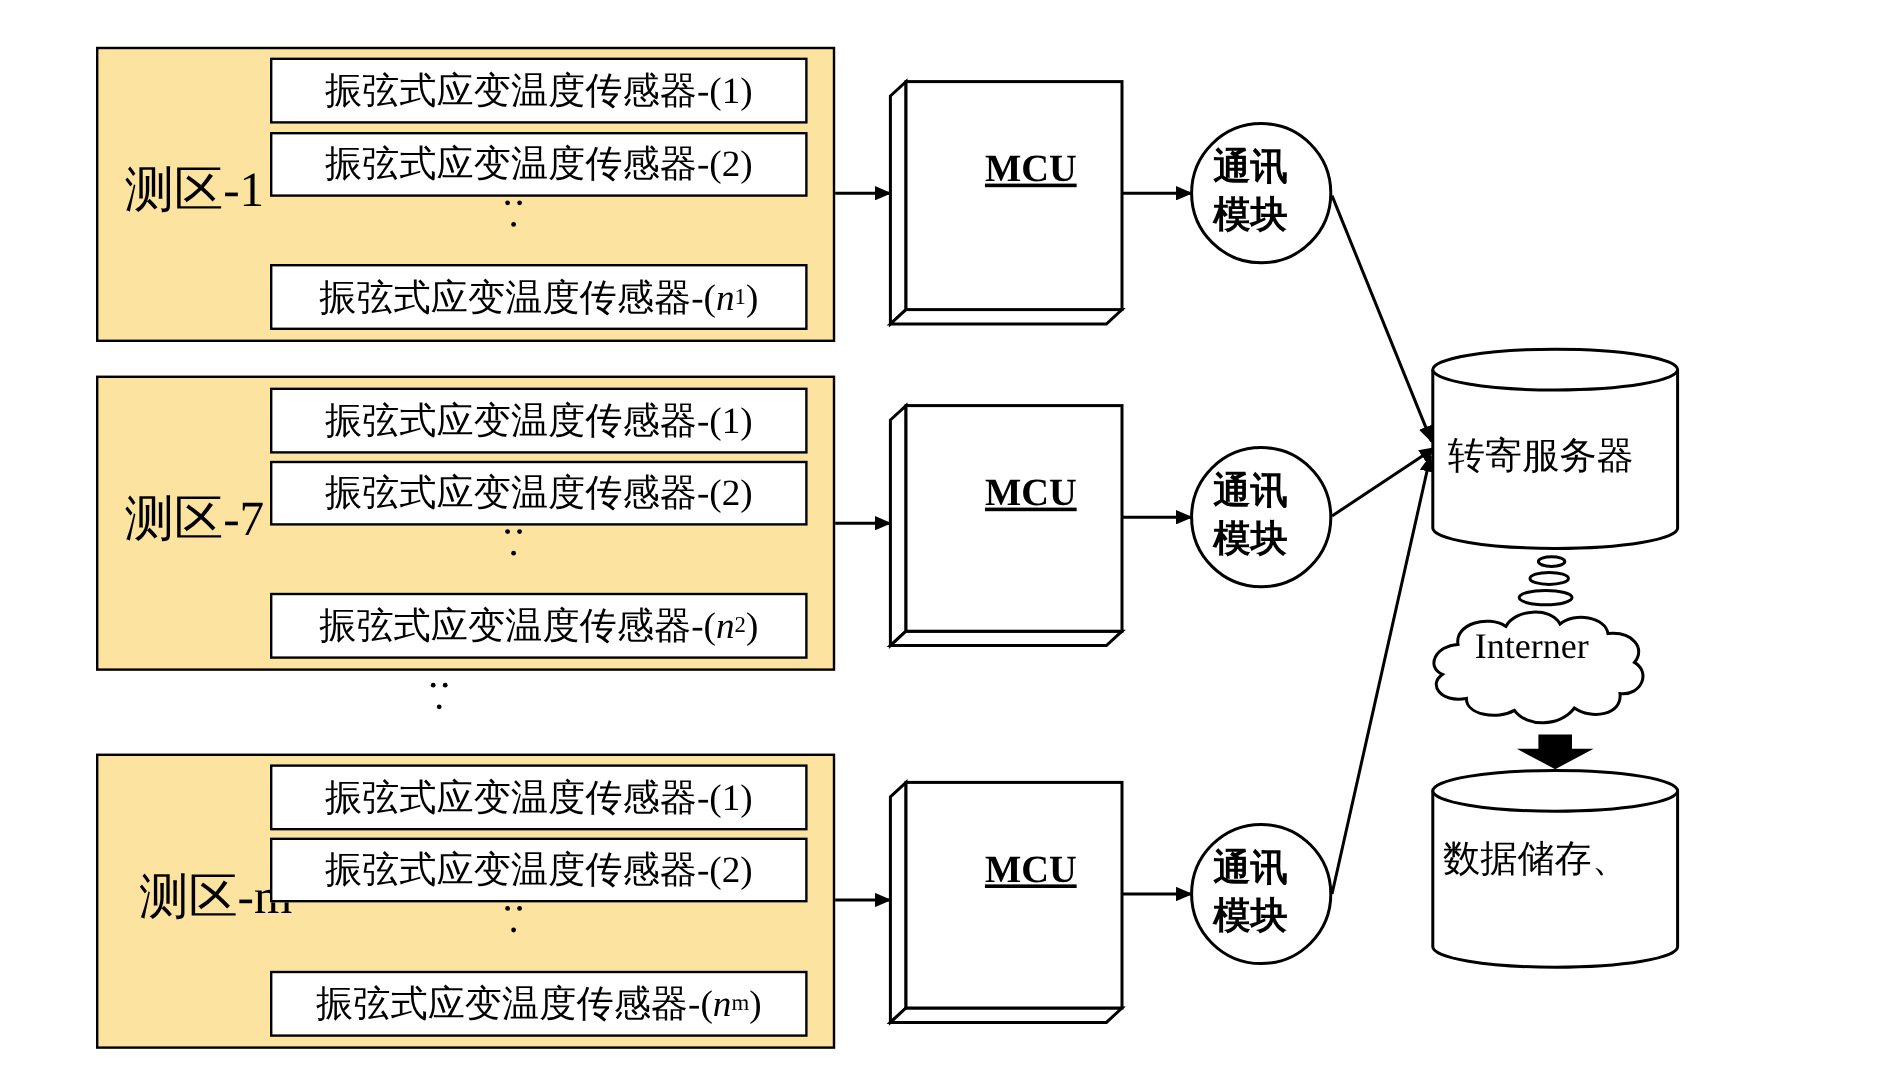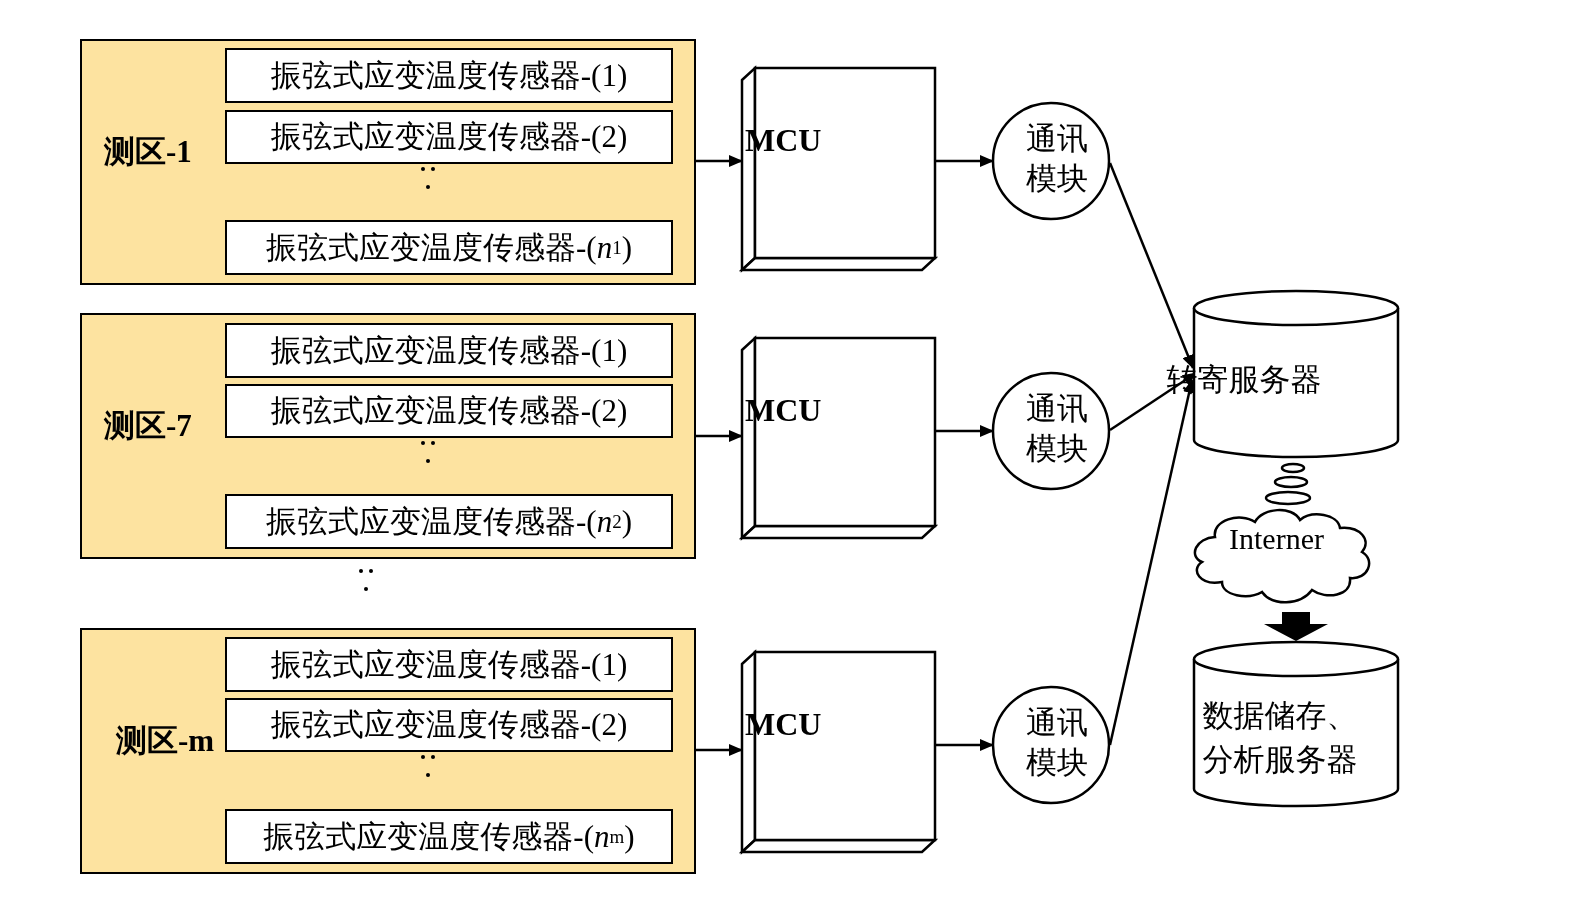--- a/index.html
+++ b/index.html
@@ -1,26 +1,26 @@
 <!DOCTYPE html>
 <html><head>
 <meta charset="utf-8">
 <style>
   html,body{margin:0;padding:0;background:#ffffff;}
   body{width:1584px;height:910px;position:relative;overflow:hidden;font-family:"Liberation Serif","DejaVu Serif",serif;color:#000;}
   svg{position:absolute;left:0;top:0;}
   .zone{position:absolute;background:#fde3a0;border:2px solid #000;box-sizing:border-box;}
-  .zone-label{position:absolute;font-weight:bold;font-size:31px;white-space:nowrap;}
+  .zone-label{position:absolute;font-weight:normal;font-size:41px;white-space:nowrap;}
   .sensor{position:absolute;background:#fff;border:2px solid #000;box-sizing:border-box;font-size:31px;display:flex;align-items:center;justify-content:center;white-space:nowrap;}
   .dots{position:absolute;width:20px;height:30px;}
   .dots span{position:absolute;width:4px;height:4px;border-radius:50%;background:#000;}
-  .mcu-text{position:absolute;text-align:left;width:228px;line-height:36px;}
+  .mcu-text{position:absolute;text-align:center;width:228px;line-height:36px;text-decoration:underline;}
   .mcu-title{font-weight:bold;font-size:32px;display:block;}
   .mcu-addr{font-size:31px;display:block;}
-  .comm-text{position:absolute;width:92px;text-align:right;font-size:31px;line-height:40px;}
+  .comm-text{position:absolute;width:92px;text-align:center;font-size:31px;line-height:40px;font-weight:bold;}
   .server-text{position:absolute;text-align:center;font-size:31px;line-height:44px;}
   .cloud-text{position:absolute;font-size:30px;}
 </style>
 </head>
 <body>
 
 <svg width="1584" height="910">
   <defs>
     <marker id="arr" markerWidth="14" markerHeight="12" refX="13" refY="6" orient="auto" markerUnits="userSpaceOnUse">
       <path d="M0,0 L14,6 L0,12 z" fill="#000"></path>
@@ -150,20 +150,19 @@
 </div>
 <div class="comm-text" style="left:996px;top:389px;">
   <div>通讯</div>
   <div>模块</div>
 </div>
 <div class="comm-text" style="left:996px;top:703px;">
   <div>通讯</div>
   <div>模块</div>
 </div>
 
-<div class="server-text" style="left:1156px;top:358px;width:176px;">转寄服务器</div>
+<div class="server-text" style="left:1196px;top:358px;width:176px;">转寄服务器</div>
 
 <div class="cloud-text" style="left:1229px;top:522px;">Interner</div>
 
 <div class="server-text" style="left:1196px;top:694px;width:168px;">
   <div>数据储存、</div>
-  <div>分析服务器</div>
 </div>
 
 </body></html>

